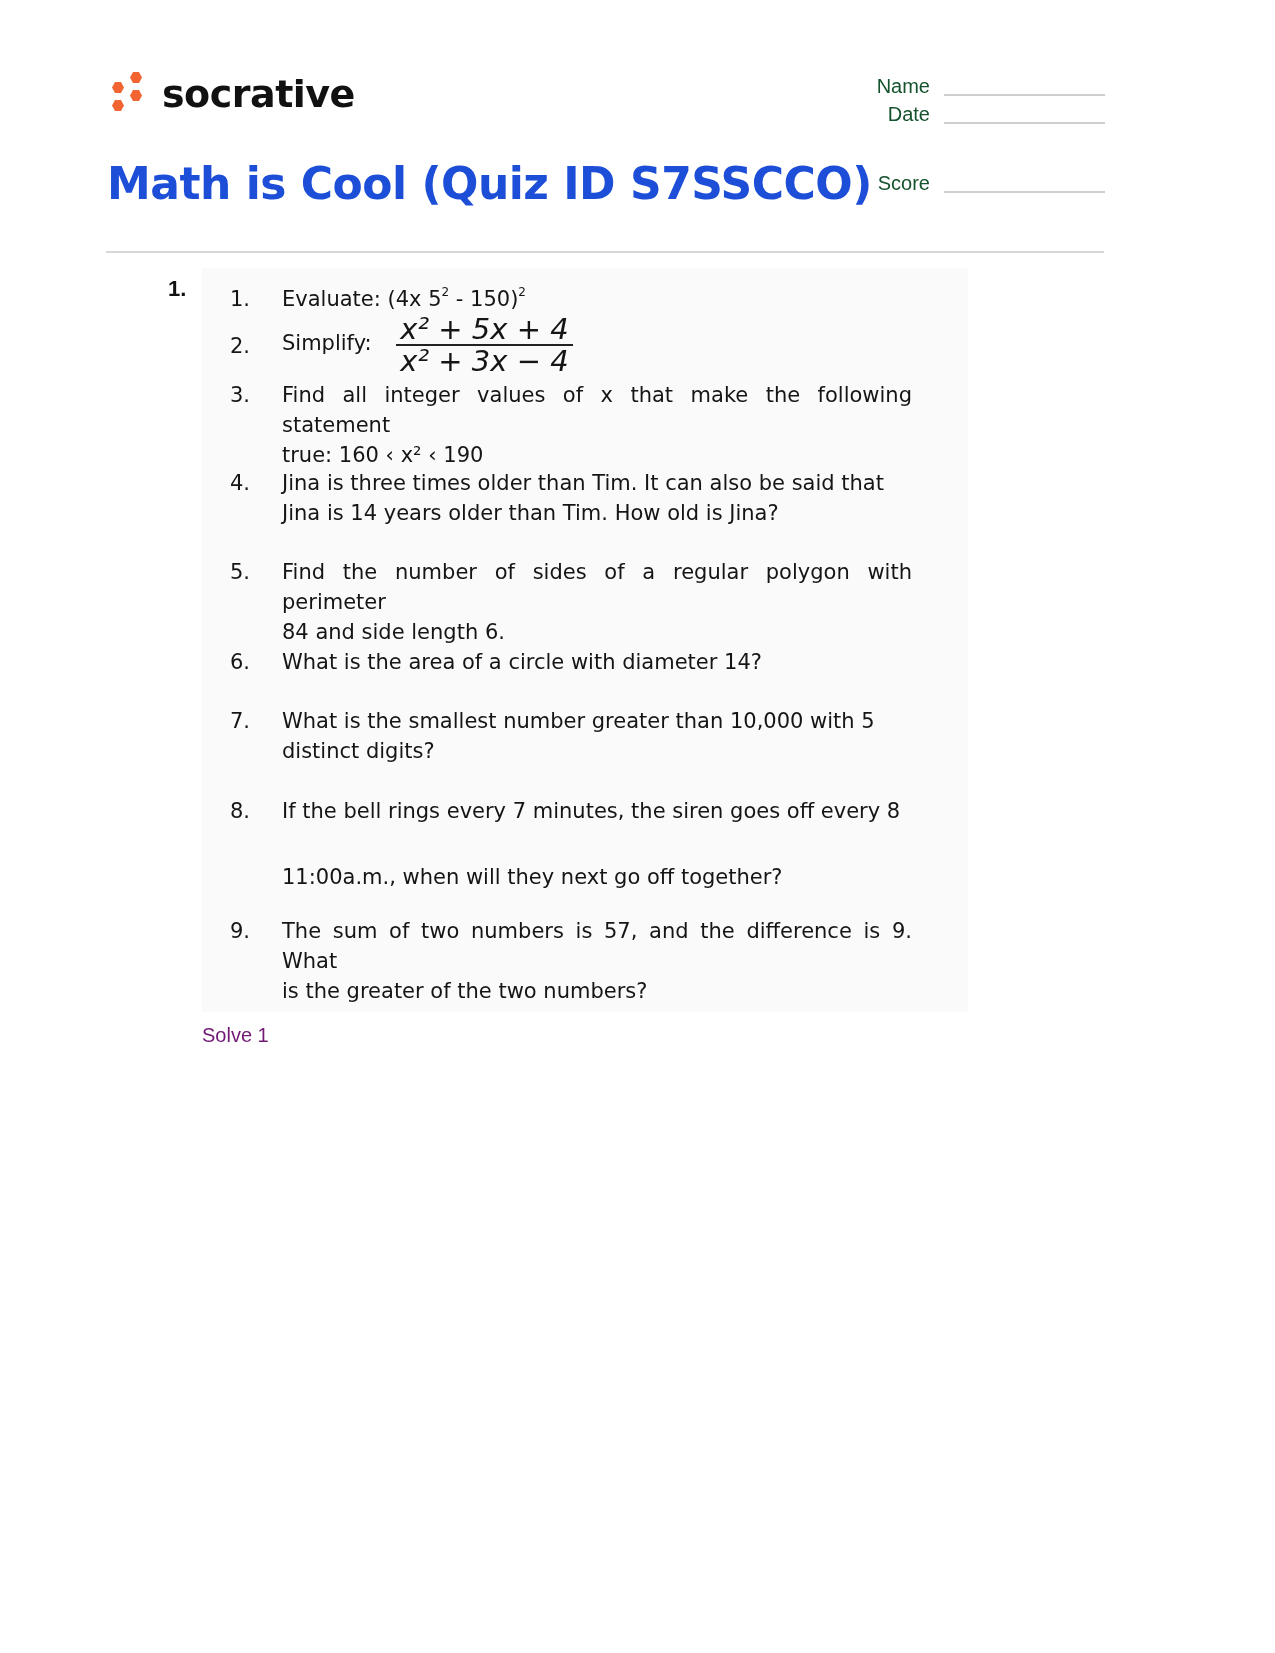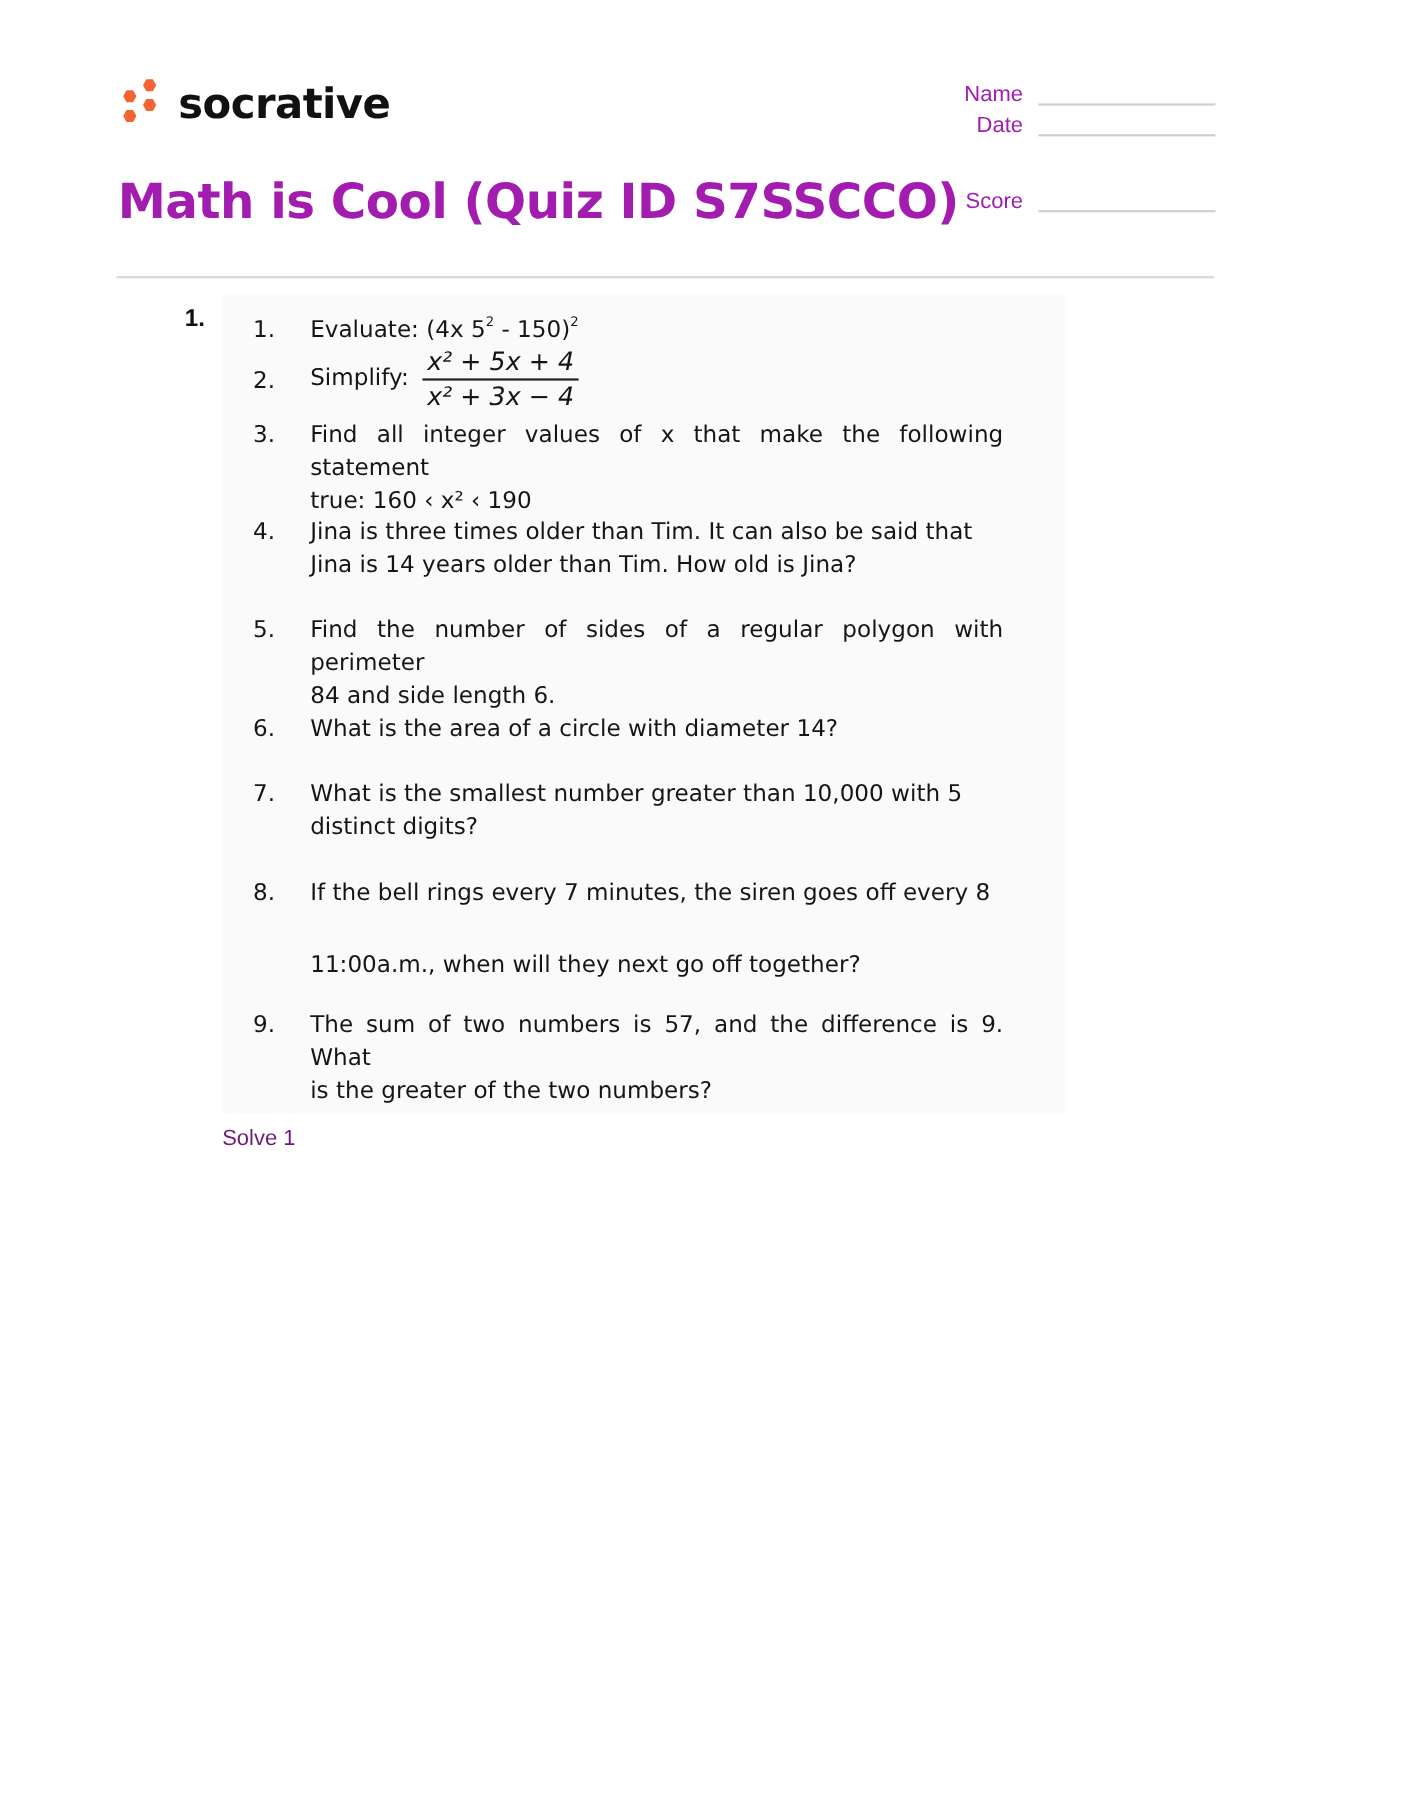--- a/index.html
+++ b/index.html
@@ -9,39 +9,39 @@
     }
     .logo { position: absolute; left: 106px; top: 69px; height: 50px; display: flex; align-items: center; }
     .logo svg { width: 40px; height: 48px; }
     .logo-text {
       margin-left: 16px; font-family: "DejaVu Sans", sans-serif; font-size: 38px;
       font-weight: 600; letter-spacing: -0.5px; color: #111; line-height: 1;
     }
     .fields { position: absolute; left: 860px; top: 72px; width: 245px; }
     .field-row { position: absolute; left: 0; width: 245px; height: 28px; }
     .field-label {
-      position: absolute; right: 175px; bottom: 2px; font-size: 20px; color: #a21caf;
+      position: absolute; right: 175px; bottom: 2px; font-size: 20px; color: #14532d;
       text-align: right; white-space: nowrap;
     }
     .field-line { position: absolute; left: 84px; right: 0; bottom: 4px; border-bottom: 2px solid #cfcfcf; }
     .title {
       position: absolute; left: 107px; top: 158px; font-family: "DejaVu Sans", sans-serif;
-      font-size: 44px; font-weight: 600; letter-spacing: -0.5px; color: #a21caf; white-space: nowrap;
+      font-size: 44px; font-weight: 600; letter-spacing: -0.5px; color: #1d4ed8; white-space: nowrap;
     }
     .divider { position: absolute; left: 106px; top: 251px; width: 998px; border-top: 2px solid #d8d8d8; }
     .q-number { position: absolute; left: 168px; top: 276px; font-size: 22px; font-weight: bold; }
     .q-image {
       position: absolute; left: 202px; top: 268px; width: 766px; height: 744px; background: #fafafa;
       font-family: "DejaVu Sans", sans-serif; color: #151515;
     }
     .item { position: absolute; left: 0; width: 766px; font-size: 21px; line-height: 30px; }
     .item .num { position: absolute; left: 28px; }
     .item .txt { position: absolute; left: 80px; width: 630px; }
     .item.just .txt { text-align: justify; text-align-last: left; }
-    .frac { display: inline-block; vertical-align: middle; text-align: center; margin-left: 6px; font-size: 23px; }
+    .frac { display: inline-block; vertical-align: middle; text-align: center; margin-left: 18px; font-size: 29px; }
     .frac .n { display: block; border-bottom: 2px solid #222; padding: 0 4px; line-height: 30px; }
     .frac .d { display: block; line-height: 30px; }
     .frac i { font-style: italic; }
     sup { font-size: 12px; vertical-align: 10px; line-height: 0; }
     .solve { position: absolute; left: 202px; top: 1024px; font-size: 20px; color: #701a75; }
   </style>
 </head>
 <body>
 
 <div class="logo">

